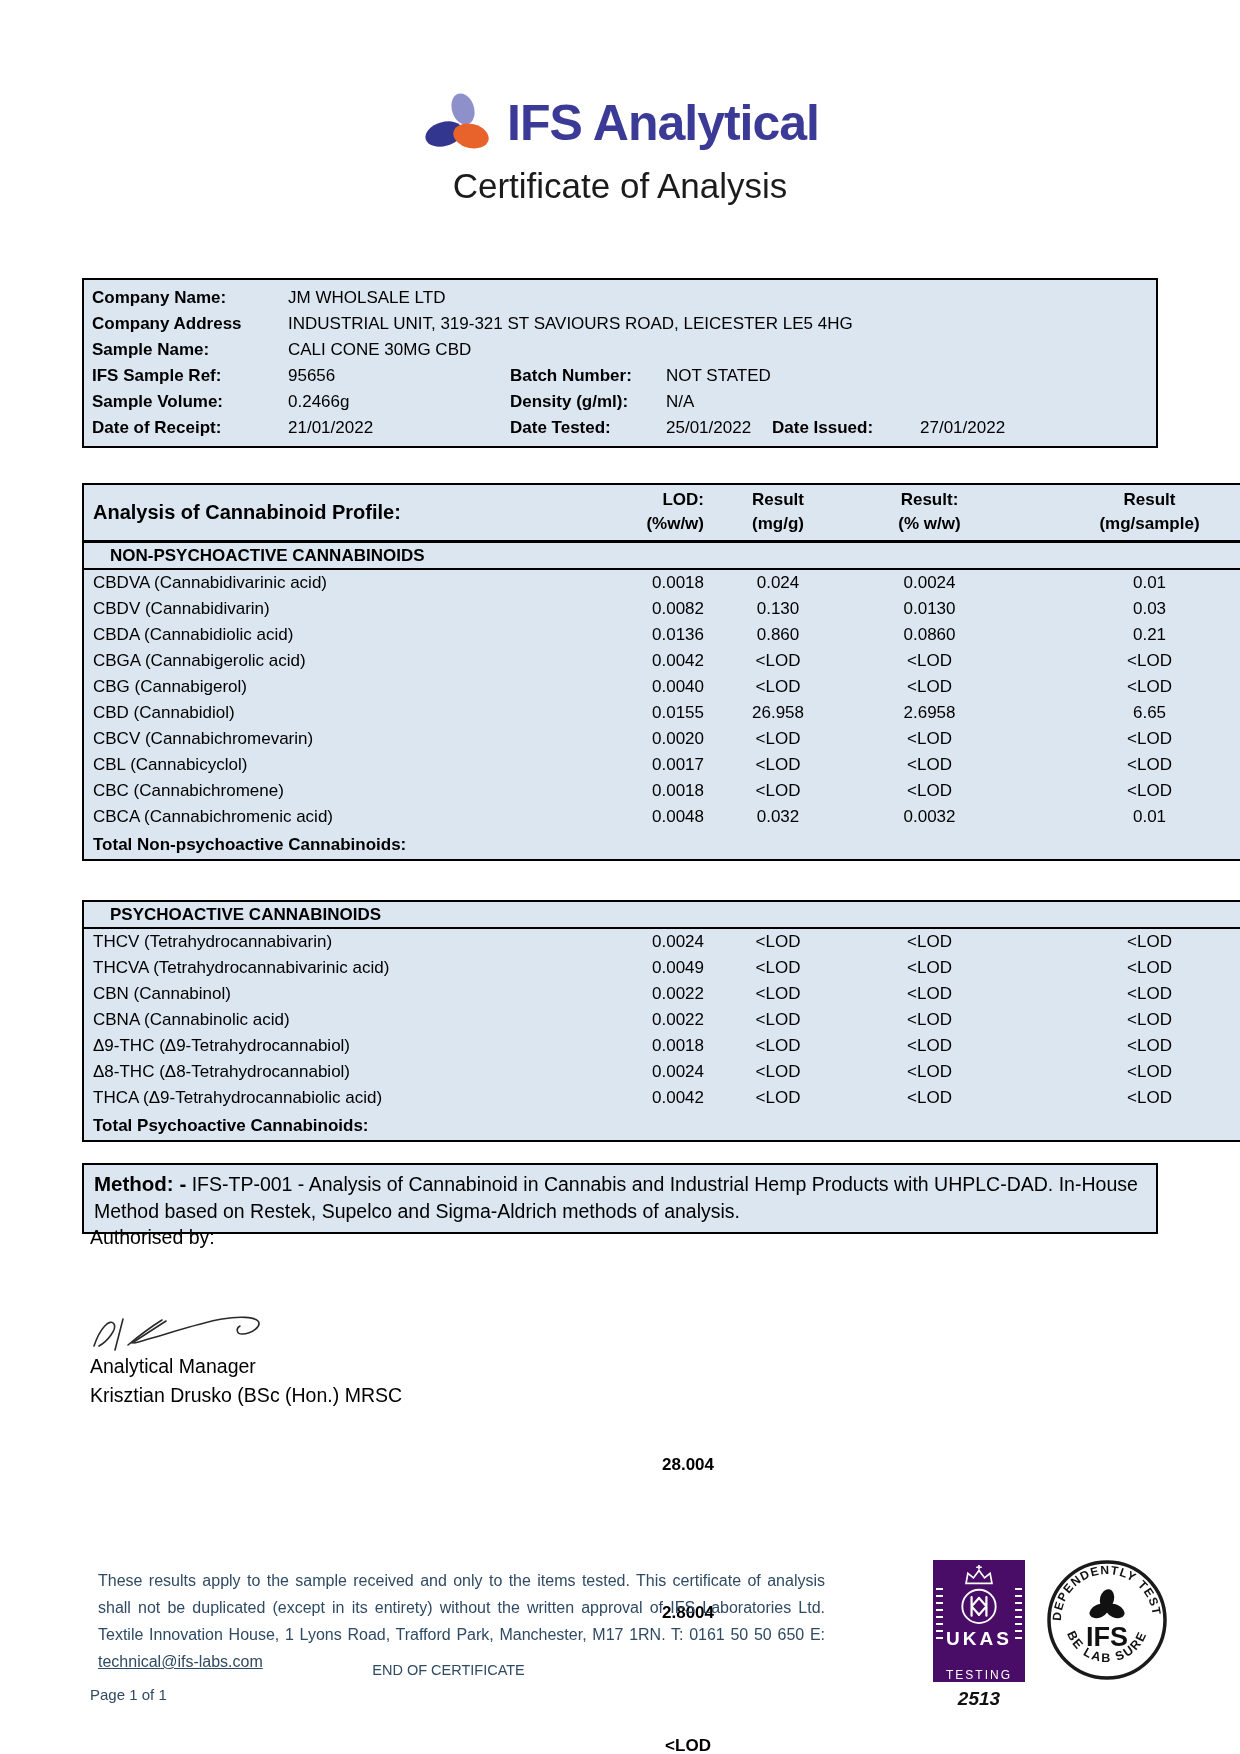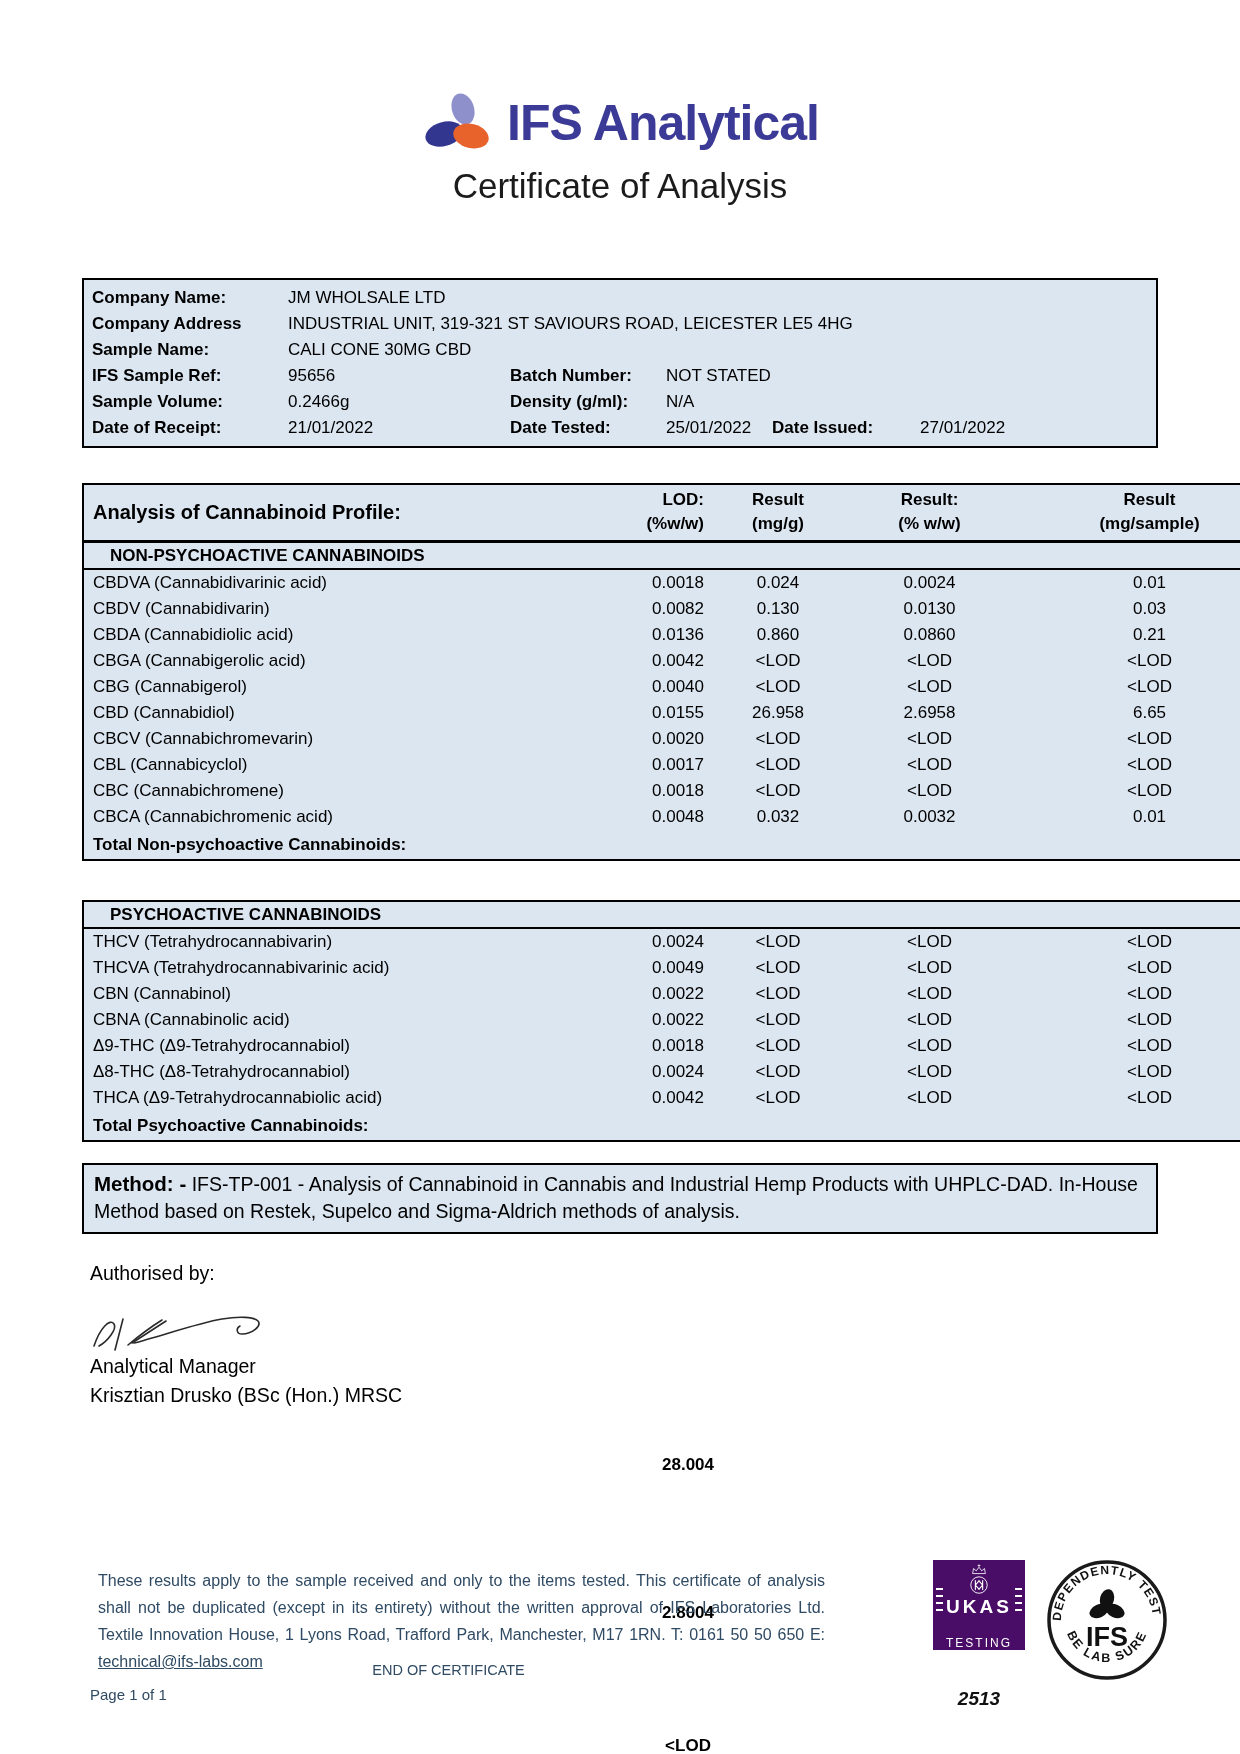--- a/index.html
+++ b/index.html
@@ -34,32 +34,32 @@
   .cell.c1, .colh.c1 { flex:0 0 150px; text-align:right; }
   .cell.c2, .colh.c2 { flex:0 0 148px; text-align:center; }
   .cell.c3, .colh.c3 { flex:0 0 155px; text-align:center; }
   .cell.c4, .colh.c4 { flex:1 1 auto; text-align:center; }
 
   
   .method-box { position:absolute; left:82px; top:1163px; width:1076px; background:#dce6f1; border:2px solid #000; padding:5px 12px 7px 10px; font-size:19.5px; line-height:27px; }
   .method-label { font-weight:bold; font-size:20.5px; }
 
   
-  .authorised { position:absolute; left:90px; top:1262px; font-size:19.5px; }
+  .authorised { position:absolute; left:90px; top:1226px; font-size:19.5px; }
   .signature { position:absolute; left:86px; top:1292px; }
   .signatory { position:absolute; left:90px; top:1352px; font-size:19.5px; line-height:29px; }
 
   
   .footer-text { position:absolute; left:98px; top:1567px; width:727px; font-size:16px; line-height:27px; color:#2f4a63; text-align:justify; }
   .footer-text a { color:#2f4a63; text-decoration:underline; }
   .end-cert { position:absolute; left:82px; top:1662px; width:733px; text-align:center; font-size:14.5px; color:#2f4a63; }
   .page-num { position:absolute; left:90px; top:1686px; font-size:15px; color:#2f4a63; }
 
   
-  .ukas { position:absolute; left:933px; top:1560px; width:92px; height:90px; background:#490d67; color:#fff; display:flex; flex-direction:column; align-items:center; }
+  .ukas { position:absolute; left:933px; top:1560px; width:92px; height:122px; background:#490d67; color:#fff; display:flex; flex-direction:column; align-items:center; }
   .ukas-ticks { position:absolute; top:28px; bottom:38px; width:7px;
     background:repeating-linear-gradient(to bottom, #fff 0 2px, transparent 2px 7px); }
   .ukas-ticks.left { left:3px; } .ukas-ticks.right { right:3px; }
   .ukas-word { font-weight:bold; font-size:19px; letter-spacing:3px; margin-top:1px; }
   .ukas-sub { font-size:12px; letter-spacing:2px; margin-top:18px; }
   .ukas-num { position:absolute; left:933px; top:1688px; width:92px; text-align:center; font-weight:bold; font-size:19px; color:#111;font-style:italic; }
 
   .ifs-seal { position:absolute; left:1045px; top:1558px; width:124px; height:124px; }
 </style>
 </head>

